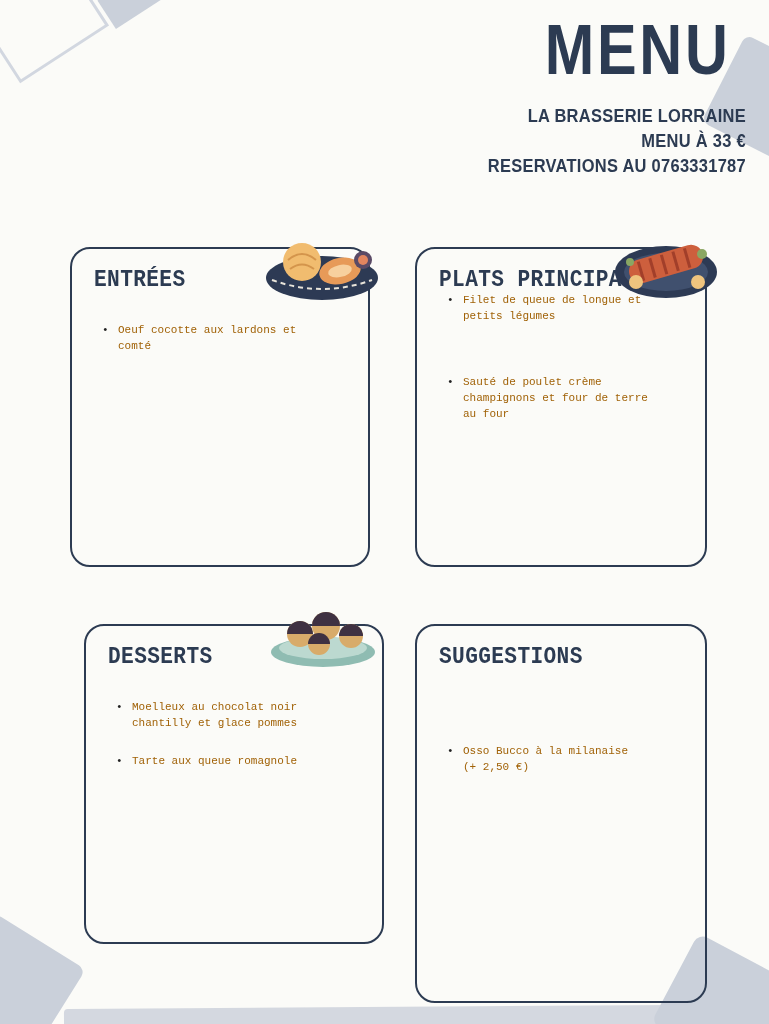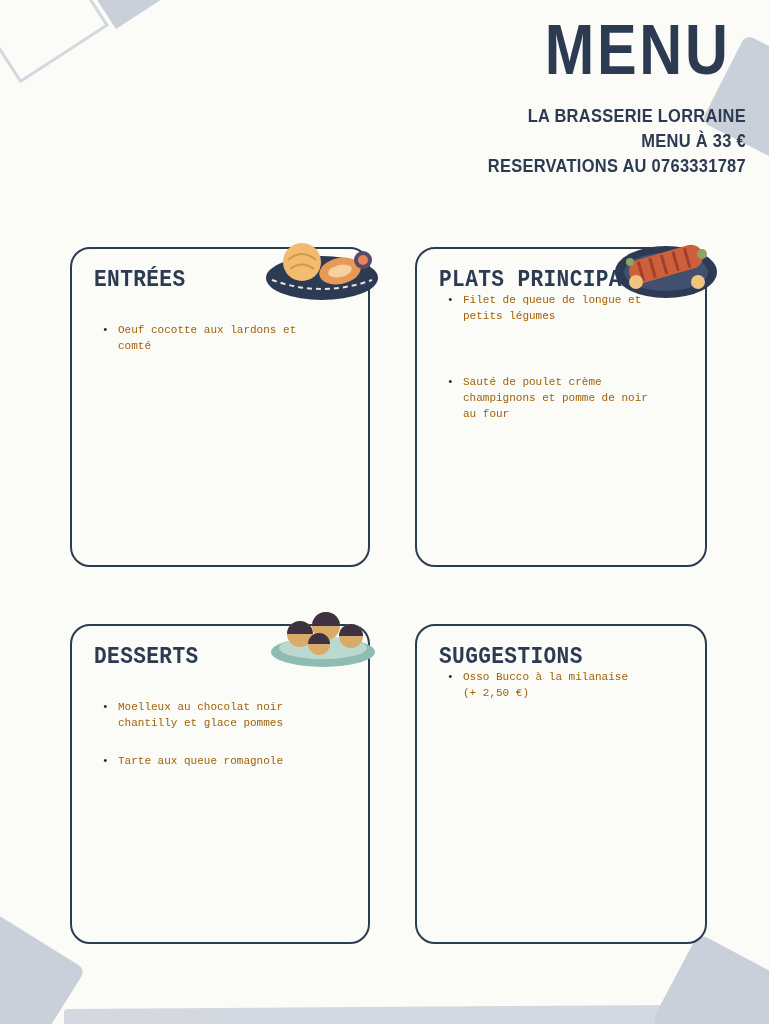--- a/index.html
+++ b/index.html
@@ -47,22 +47,22 @@
   .card {
     position: absolute;
     border: 2.5px solid #2c3b52;
     border-radius: 20px;
     background: transparent;
     z-index: 1;
     font-family: Liberation Mono, monospace;
   }
   .card-entrees     { left: 70px;  top: 247px; width: 300px; height: 320px; }
   .card-plats       { left: 415px; top: 247px; width: 292px; height: 320px; }
-  .card-desserts    { left: 70px;  top: 624px; width: 300px; height: 320px; }
-  .card-suggestions { left: 415px; top: 624px; width: 292px; height: 320px; }
+  .card-desserts    { left: 84px;  top: 624px; width: 300px; height: 320px; }
+  .card-suggestions { left: 415px; top: 624px; width: 292px; height: 379px; }
 
   .card-title {
     margin: 18px 0 0 22px;
     font-size: 23px;
     font-weight: bold;
     color: #2c3b52;
     letter-spacing: 0.4px;
     transform: scaleX(0.92);
     transform-origin: left center;
   }
@@ -73,21 +73,21 @@
 
   .card-entrees .items { margin-top: 30px; }
   .card-entrees .item { max-width: 212px; margin-bottom: 23px; }
 
   .card-plats .items { }
   .card-plats .item { max-width: 192px; margin-bottom: 50px; }
 
   .card-desserts .items { margin-top: 30px; }
   .card-desserts .item { max-width: 178px; margin-bottom: 22px; }
 
-  .card-suggestions .items { }
+  .card-suggestions .items { margin-top: 74px; }
   .card-suggestions .item { max-width: 168px; }
 
   
   .illu { position: absolute; z-index: 3; }
   .illu svg { width: 100%; height: 100%; display: block; }
   .illu-entrees  { left: 260px; top: 228px; width: 120px; height: 74px; }
   .illu-plats    { left: 612px; top: 220px; width: 108px; height: 82px; }
   .illu-desserts { left: 264px; top: 594px; width: 118px; height: 76px; }
 </style>
 </head>
@@ -113,21 +113,21 @@
   <h2 class="card-title">ENTRÉES</h2>
   <ul class="items">
     <li class="item">Oeuf cocotte aux lardons et comté</li>
   </ul>
 </section>
 
 <section class="card card-plats">
   <h2 class="card-title">PLATS PRINCIPAUX</h2>
   <ul class="items">
     <li class="item">Filet de queue de longue et petits légumes</li>
-    <li class="item">Sauté de poulet crème champignons et pomme de noir au four</li>
+    <li class="item">Sauté de poulet crème champignons et four de terre au four</li>
   </ul>
 </section>
 
 <section class="card card-desserts">
   <h2 class="card-title">DESSERTS</h2>
   <ul class="items">
     <li class="item">Moelleux au chocolat noir chantilly et glace pommes</li>
     <li class="item">Tarte aux queue romagnole</li>
   </ul>
 </section>

